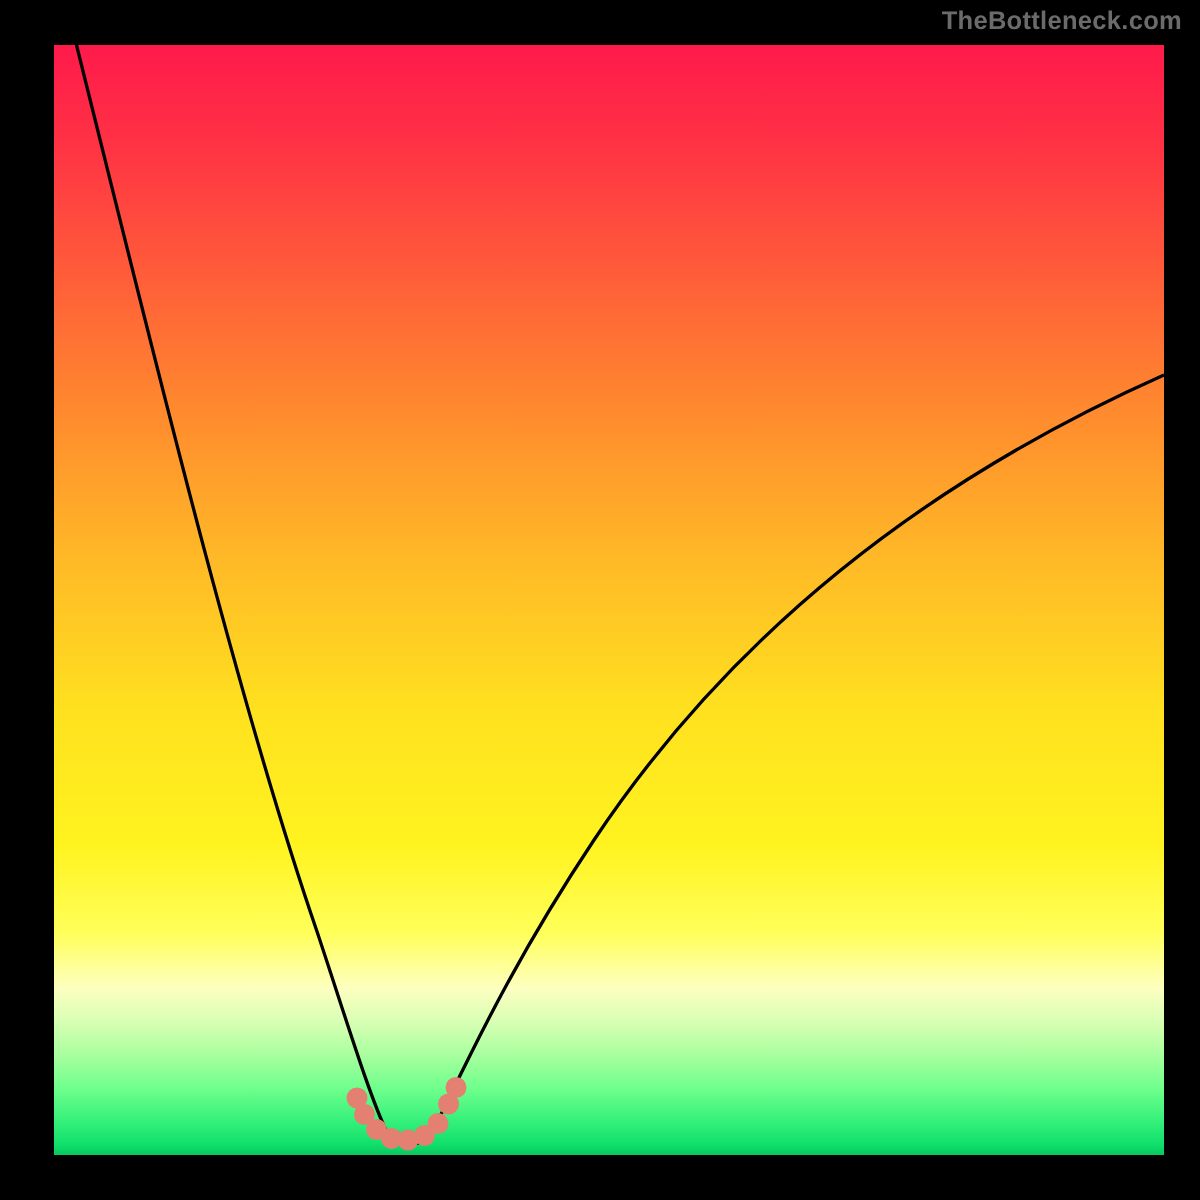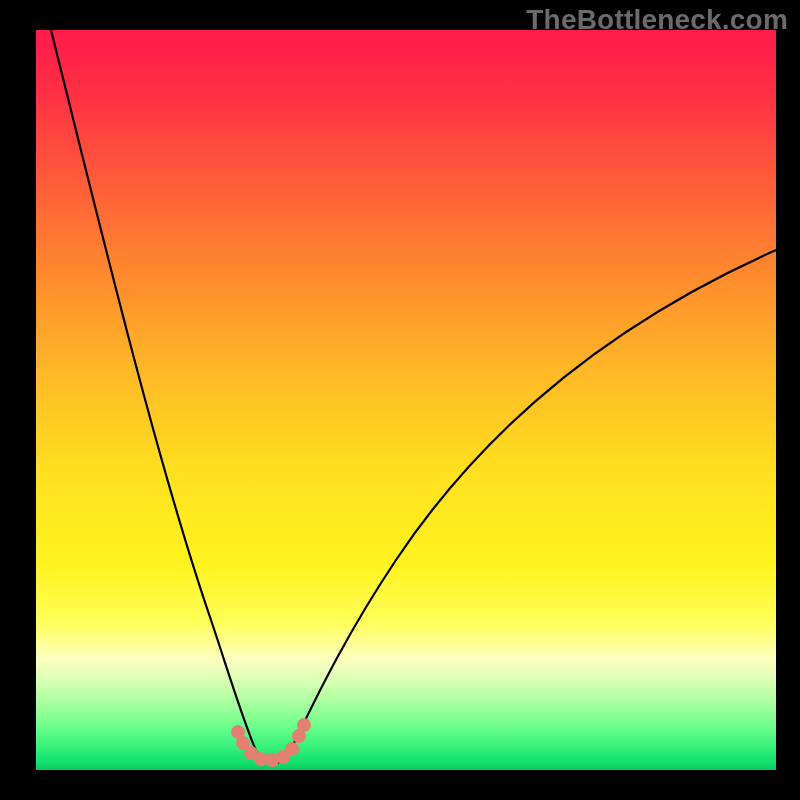--- a/index.html
+++ b/index.html
@@ -9,21 +9,21 @@
     left: 0; top: 0;
     width: 800px; height: 800px;
     background: #000;
   }
   .watermark {
     position: absolute;
     top: 4px;
     right: 12px;
     color: #6b6b6b;
     font-family: Arial, Helvetica, sans-serif;
-    font-size: 28px;
+    font-size: 17px;
     font-weight: 600;
     letter-spacing: 0.2px;
   }
   .plot {
     position: absolute;
     left: 36px;
     top: 30px;
     width: 740px;
     height: 740px;
     background: linear-gradient(to bottom,

